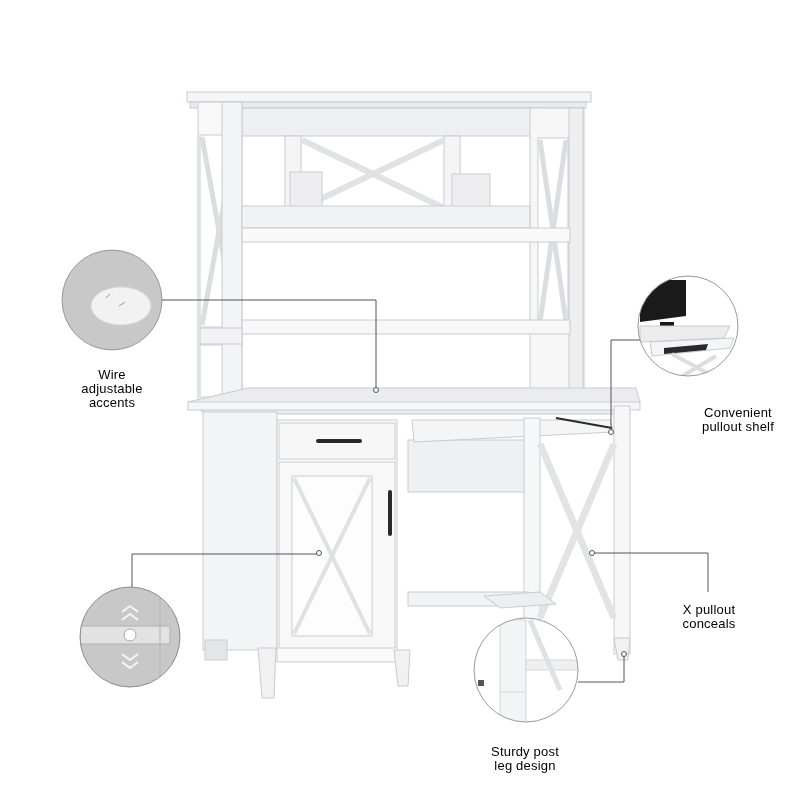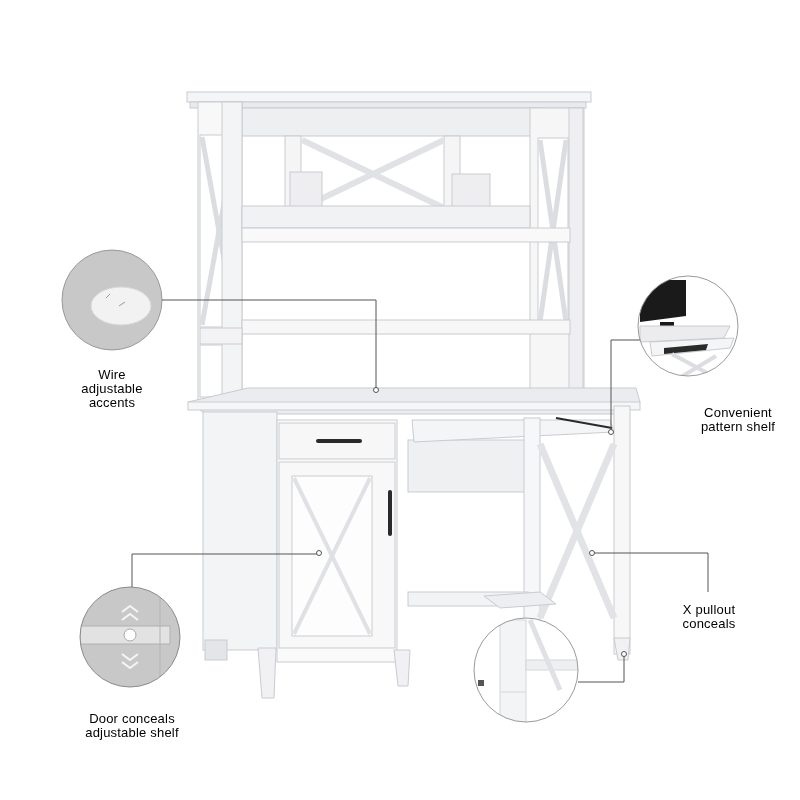--- a/index.html
+++ b/index.html
@@ -154,24 +154,24 @@
   </g>
 </svg>
 
 <div class="label" style="left:62px; top:368px; width:100px;">
   <span>Wire</span>
   <span>adjustable</span>
   <span>accents</span>
 </div>
 <div class="label" style="left:632px; top:406px; width:120px;margin-left:46px;">
   <span>Convenient</span>
-  <span>pattern shelf</span>
-</div>
-<div class="label" style="left:62px; top:712px; width:140px;">
-  <span>Door conceals</span>
-  <span>adjustable shelf</span>
+  <span>pullout shelf</span>
 </div>
 <div class="label" style="left:664px; top:603px; width:90px;">
   <span>X pullout</span>
   <span>conceals</span>
 </div>
+<div class="label" style="left:470px; top:745px; width:110px;">
+  <span>Sturdy post</span>
+  <span>leg design</span>
+</div>
 
 </div>
 
 </body></html>

